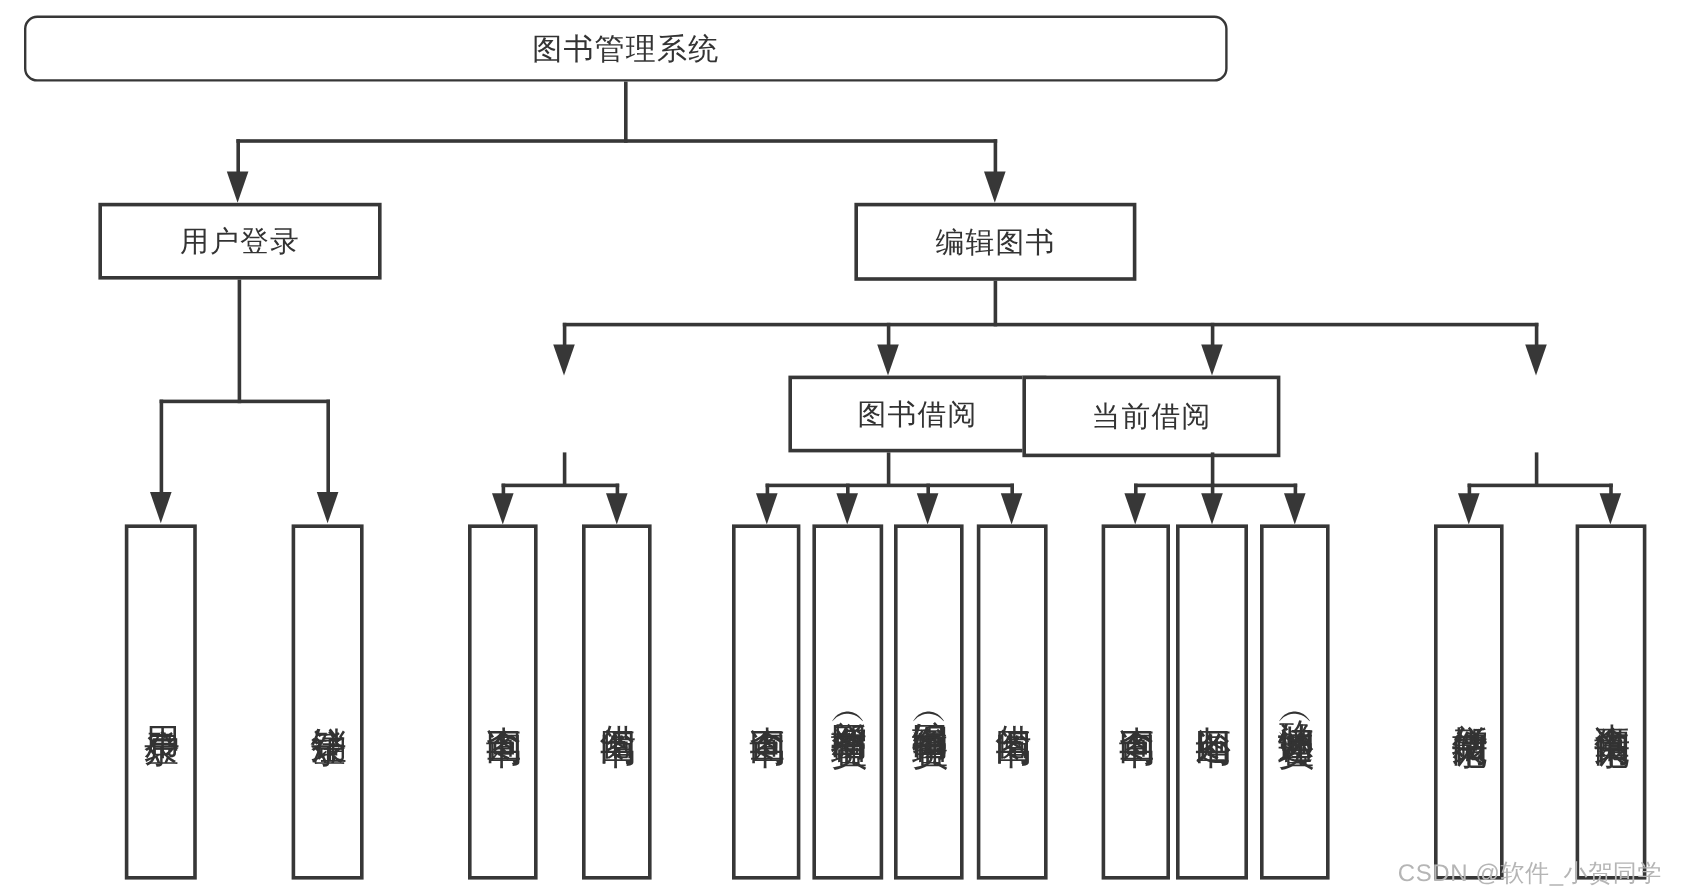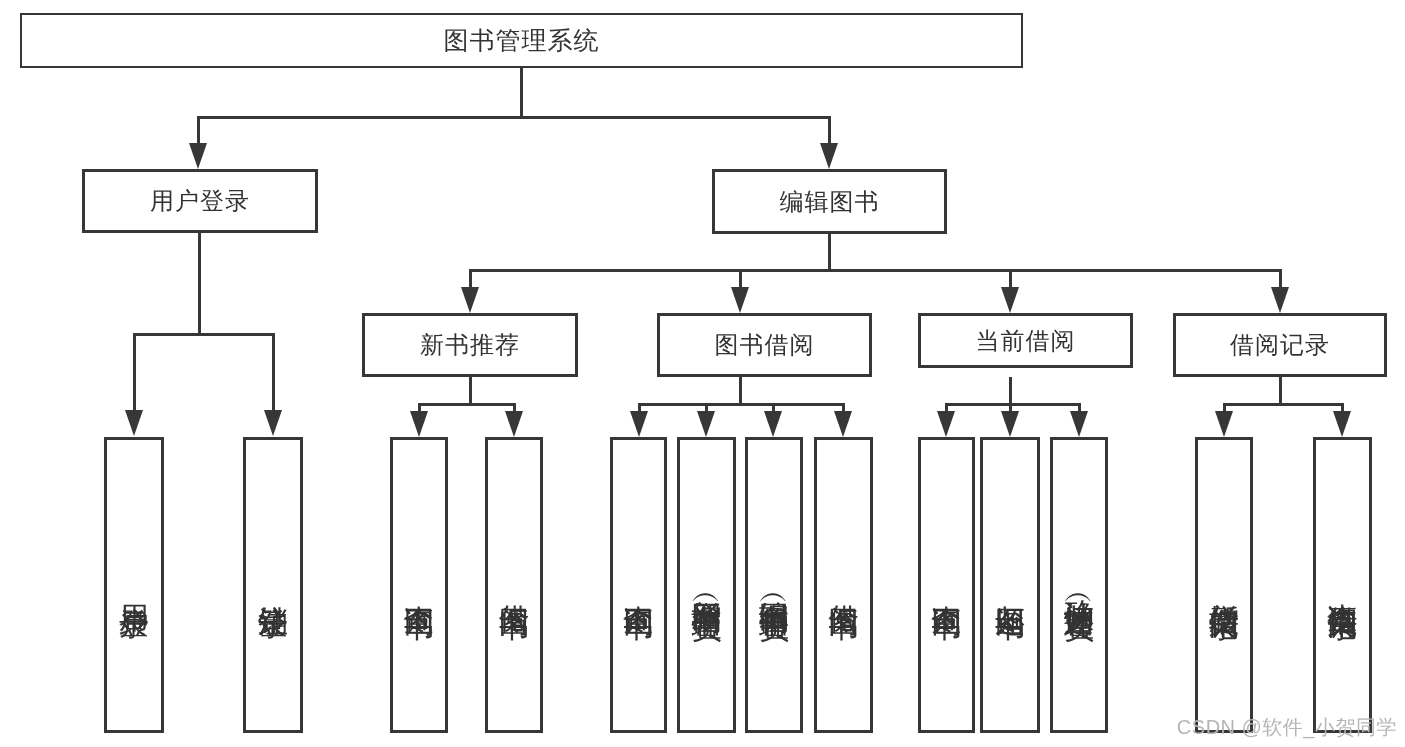--- a/index.html
+++ b/index.html
@@ -29,21 +29,21 @@
     display: flex;
     align-items: center;
     justify-content: center;
   }
   .hbox {
     font-size: 24px;
     letter-spacing: 1px;
     color: var(--text);
     white-space: nowrap;
   }
-  .root-box { border-width: 2px; font-size: 25px; }
+  .root-box { border-width: 2px; font-size: 25px; border-radius: 11px; }
   .vbox { border-width: 3px; }
   .vtext {
     writing-mode: vertical-rl;
     text-orientation: mixed;
     font-size: 30px;
     line-height: 1.2;
     letter-spacing: 2px;
     color: var(--text);
     white-space: nowrap;
   }
@@ -51,21 +51,21 @@
   .vl { position: absolute; width: 3px; background: var(--line); }
   .hl { position: absolute; height: 3px; background: var(--line); }
   .ah {
     position: absolute; width: 0; height: 0;
     border-left: 9px solid transparent;
     border-right: 9px solid transparent;
     border-top: 26px solid var(--line);
   }
   .watermark {
     position: absolute;
-    right: 8px;
+    right: 20px;
     bottom: 6px;
     font-size: 20px;
     letter-spacing: 0.5px;
     color: var(--watermark);
     white-space: nowrap;
     z-index: 5;
   }
 </style>
 </head>
 <body>
@@ -95,24 +95,22 @@
   <div class="hl" style="left:468.5px;top:269px;width:813px"></div>
   <div class="vl" style="left:468.5px;top:269px;height:20px"></div>
   <div class="ah" style="left:461px;top:287px"></div>
   <div class="vl" style="left:738.5px;top:269px;height:20px"></div>
   <div class="ah" style="left:731px;top:287px"></div>
   <div class="vl" style="left:1008.5px;top:269px;height:20px"></div>
   <div class="ah" style="left:1001px;top:287px"></div>
   <div class="vl" style="left:1278.5px;top:269px;height:20px"></div>
   <div class="ah" style="left:1271px;top:287px"></div>
 
-  <div class="box hbox" style="left:362px;top:313px;width:216px;height:64px">新书推荐</div>
   <div class="box hbox" style="left:657px;top:313px;width:215px;height:64px">图书借阅</div>
-  <div class="box hbox" style="left:918px;top:313px;width:215px;height:55px">当前借阅</div>
-  <div class="box hbox" style="left:1173px;top:313px;width:214px;height:64px">借阅记录</div>
+  <div class="box hbox" style="left:852px;top:313px;width:215px;height:68px">当前借阅</div>
 
   <div class="vl" style="left:468.5px;top:377px;height:28px"></div>
   <div class="hl" style="left:417.5px;top:403px;width:98px"></div>
   <div class="vl" style="left:417.5px;top:403px;height:10px"></div>
   <div class="ah" style="left:410px;top:411px"></div>
   <div class="vl" style="left:512.5px;top:403px;height:10px"></div>
   <div class="ah" style="left:505px;top:411px"></div>
 
   <div class="vl" style="left:738.5px;top:377px;height:28px"></div>
   <div class="hl" style="left:637.5px;top:403px;width:207px"></div>

